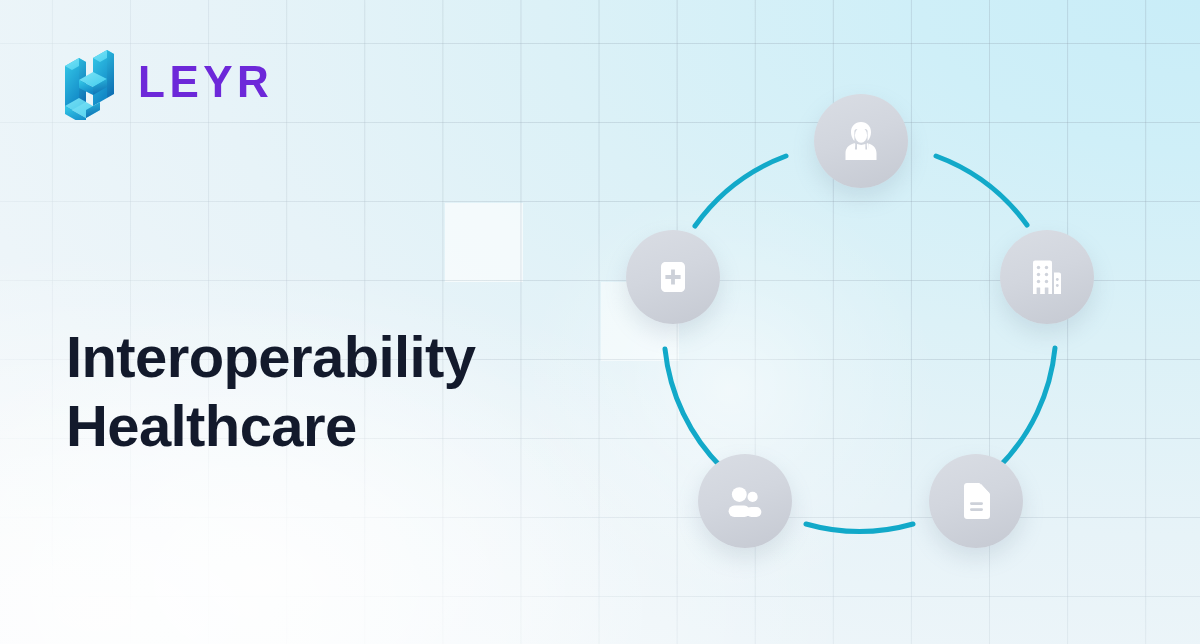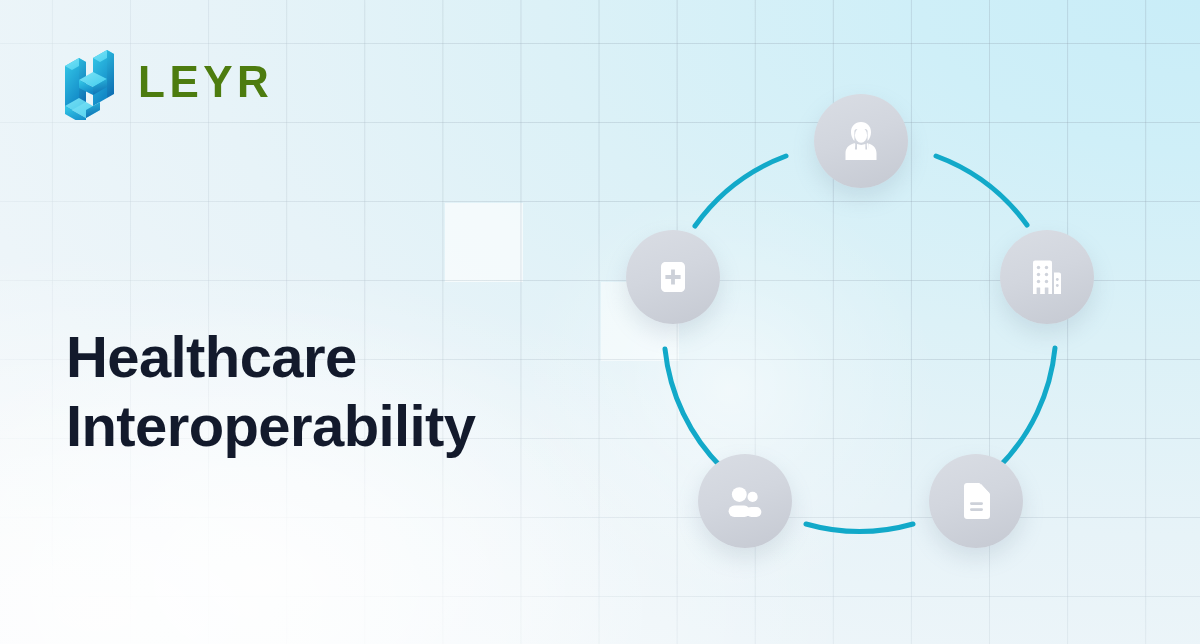--- a/index.html
+++ b/index.html
@@ -97,21 +97,21 @@
   .brand {
     position: absolute;
     left: 62px; top: 44px;
     display: flex; align-items: center; gap: 20px;
   }
   .brand-mark { width: 56px; height: 76px; display: block; }
   .brand-word {
     font-size: 44px;
     font-weight: 700;
     letter-spacing: 4.5px;
-    color: #4d7c0f;
+    color: #6d28d9;
     line-height: 1;
     white-space: nowrap;
   }
 
   
   .headline {
     position: absolute;
     left: 66px; top: 283px;
     width: 560px;
     color: #131a2c;
@@ -191,22 +191,22 @@
         <polygon points="17,36 17,44 31,51 31,43" fill="url(#lgA)"></polygon>
         <polygon points="31,43 45,35 45,43 31,51" fill="url(#lgB)"></polygon>
 
         <polygon points="24,66 38,58 38,66 24,74" fill="url(#lgB)"></polygon>
       </svg>
     </span>
     <span class="brand-word">LEYR</span>
   </div>
 
   <h1 class="headline">
+    <span class="ln">Interoperability</span>
     <span class="ln">Healthcare</span>
-    <span class="ln">Interoperability</span>
   </h1>
 
   <div class="diagram">
 
     <svg class="arcs" width="520" height="520" viewBox="0 0 520 520" xmlns="http://www.w3.org/2000/svg">
       <g fill="none" stroke="#12a9c9" stroke-width="5" stroke-linecap="round">
 
         <path d="M 95 154 A 196 196 0 0 1 186 84"></path>
 
         <path d="M 336 84 A 196 196 0 0 1 427 153"></path>

